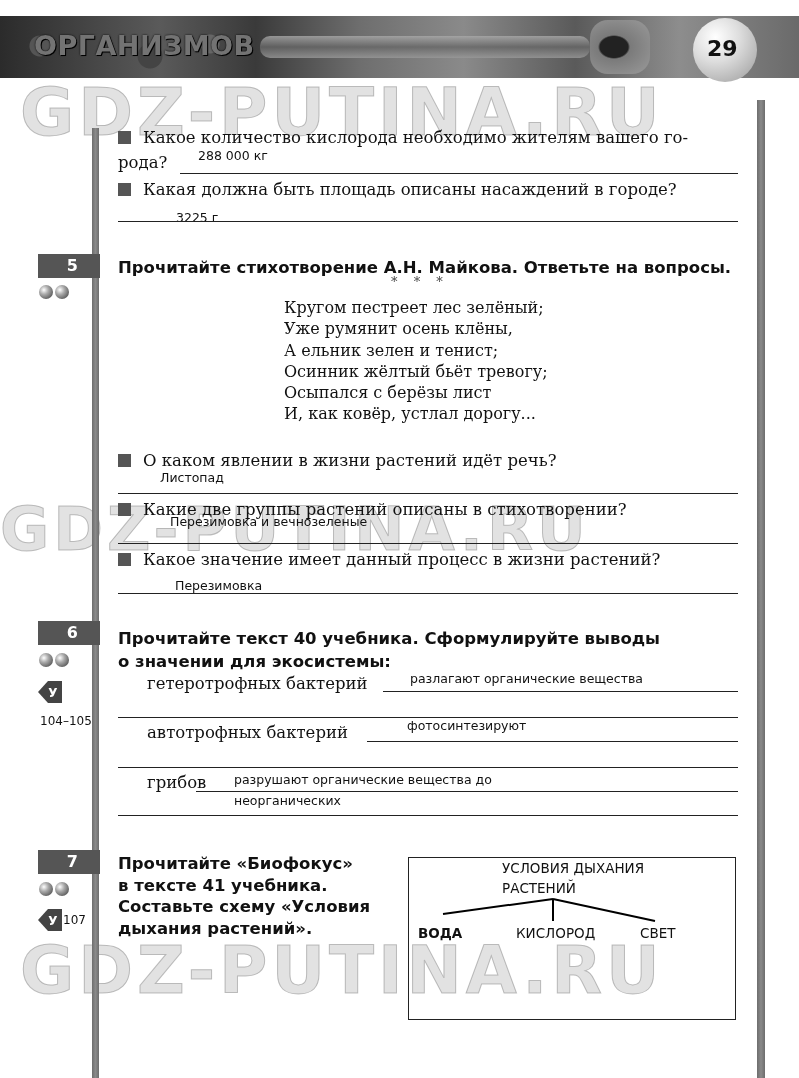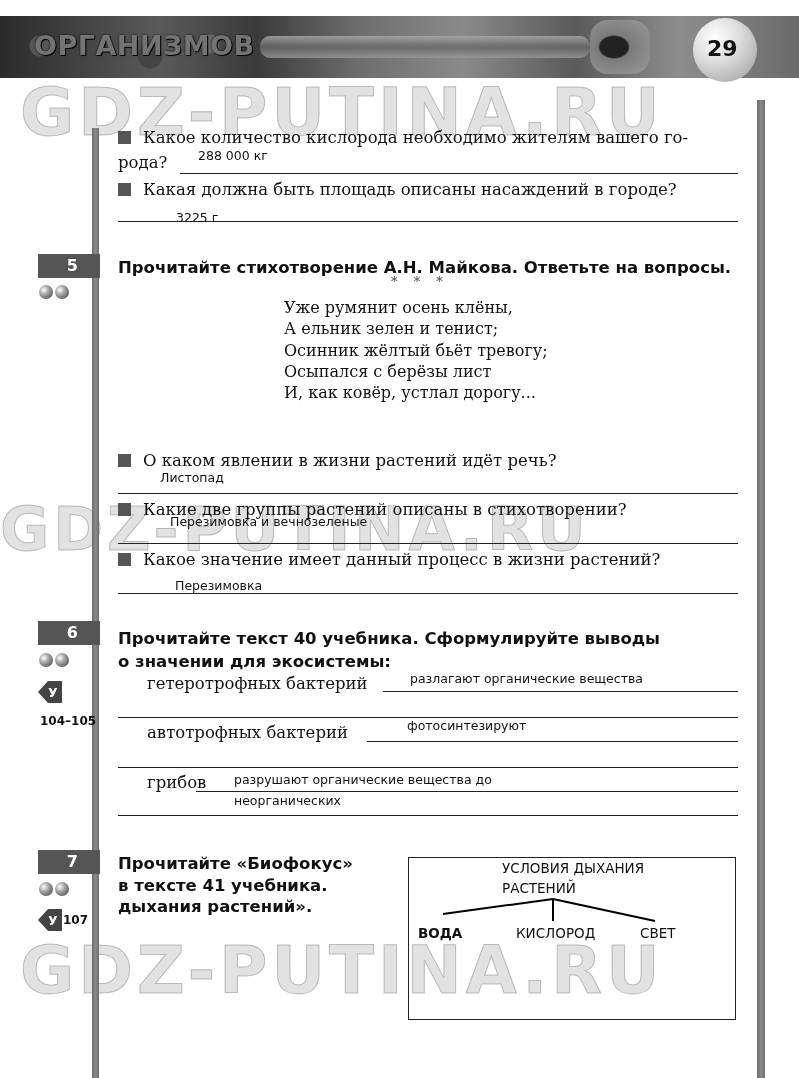--- a/index.html
+++ b/index.html
@@ -37,21 +37,21 @@
   .q { position:absolute; font-size:16.5px; white-space:nowrap; }
   .sq { display:inline-block; width:13px; height:13px; background:#555; margin-right:12px; vertical-align:-1px; }
   .ans { position:absolute; font-family:"DejaVu Sans", sans-serif; font-size:12.5px; color:#111; white-space:nowrap; }
   .task-num { position:absolute; left:38px; width:62px; height:24px; background:#555;
     color:#fff; font-family:"DejaVu Sans", sans-serif; font-weight:bold; font-size:16px; text-align:right;
     box-sizing:border-box; padding-right:22px; line-height:24px; }
   .dots { position:absolute; left:39px; width:34px; height:14px; }
   .dot { display:inline-block; width:14px; height:14px; border-radius:50%; margin-right:2px;
     background:radial-gradient(circle at 35% 35%, #fff 0%, #aaa 35%, #333 100%); }
   .ref-icon { position:absolute; left:38px; width:24px; height:22px; }
-  .ref-text { position:absolute; font-family:"DejaVu Sans", sans-serif; font-weight:bold; font-size:12px; }
+  .ref-text { position:absolute; font-family:"DejaVu Sans", sans-serif; font-weight:normal; font-size:12px; }
   .task-head { position:absolute; left:118px; font-family:"DejaVu Sans", sans-serif; font-weight:bold; font-size:16.5px; line-height:23px; }
   .poem { position:absolute; left:284px; top:297px; font-size:16px; line-height:21.3px; }
   .stars { position:absolute; left:391px; top:274px; font-size:13px; letter-spacing:6px; color:#444; }
   .field-label { position:absolute; font-size:16.5px; white-space:nowrap; }
   .scheme-box { position:absolute; left:408px; top:857px; width:328px; height:163px; border:1.5px solid #222; box-sizing:border-box; }
   .scheme-txt { position:absolute; font-family:"DejaVu Sans", sans-serif; font-size:13.5px; white-space:nowrap; }
 </style>
 </head>
 <body>
 
@@ -83,20 +83,21 @@
 <div class="ans" style="left:176px; top:202px;margin-top:8px;">3225 г</div>
 <div class="hr" style="top:221px;"></div>
 
 <div class="task-num" style="top:254px;">5</div>
 <div class="dots" style="top:284px;">
   <span class="dot"></span><span class="dot"></span>
 </div>
 <div class="task-head" style="top:256px;">Прочитайте стихотворение А.Н. Майкова. Ответьте на вопросы.</div>
 <div class="stars">* * *</div>
 <div class="poem">
+  <div>Кругом пестреет лес зелёный;</div>
   <div>Уже румянит осень клёны,</div>
   <div>А ельник зелен и тенист;</div>
   <div>Осинник жёлтый бьёт тревогу;</div>
   <div>Осыпался с берёзы лист</div>
   <div>И, как ковёр, устлал дорогу...</div>
 </div>
 
 <div class="q" style="left:118px; top:451px;">
   <span class="sq"></span><span>О каком явлении в жизни растений идёт речь?</span>
 </div>
@@ -150,20 +151,21 @@
   <span class="dot"></span><span class="dot"></span>
 </div>
 <svg class="ref-icon" style="top:909px;" viewBox="0 0 24 22">
   <polygon points="0,11 10,0 24,0 24,22 10,22" fill="#444"></polygon>
   <text x="15" y="16" font-family="DejaVu Sans, sans-serif" font-weight="bold" font-size="12" fill="#fff" text-anchor="middle">У</text>
 </svg>
 <div class="ref-text" style="left:63px; top:913px;">107</div>
 <div class="task-head" style="top:853px; line-height:21.5px;">
   <div>Прочитайте «Биофокус»</div>
   <div>в тексте 41 учебника.</div>
+  <div>Составьте схему «Условия</div>
   <div>дыхания растений».</div>
 </div>
 
 <div class="scheme-box">
   <div class="scheme-txt" style="left:93px; top:2px;text-align:center;">УСЛОВИЯ ДЫХАНИЯ</div>
   <div class="scheme-txt" style="left:93px; top:22px;">РАСТЕНИЙ</div>
   <svg style="position:absolute; left:0; top:0;" width="326" height="161">
     <line x1="144" y1="41" x2="34" y2="56" stroke="#000" stroke-width="2"></line>
     <line x1="144" y1="41" x2="144" y2="63" stroke="#000" stroke-width="2"></line>
     <line x1="144" y1="41" x2="246" y2="63" stroke="#000" stroke-width="2"></line>

